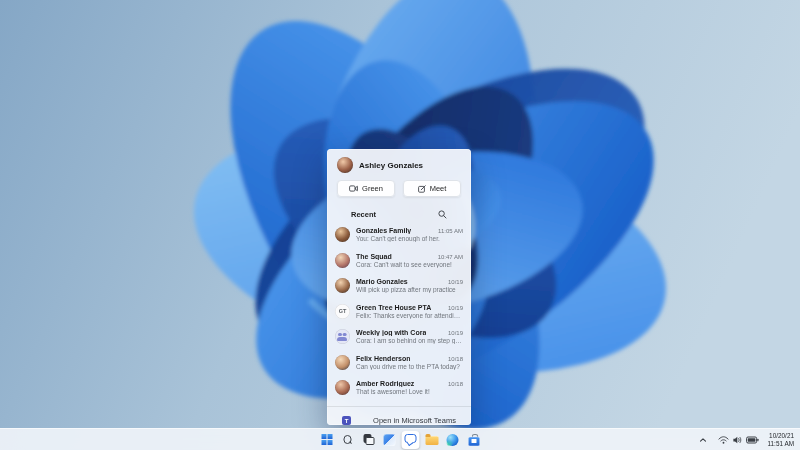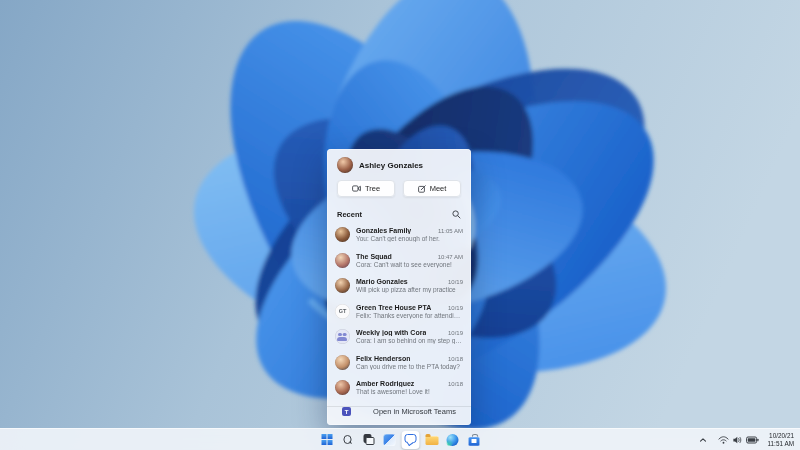--- a/index.html
+++ b/index.html
@@ -22,41 +22,41 @@
   .user-name { font-size:8px; font-weight:700; color:#191919; }
 
   .actions { display:flex; gap:8px; padding:2px 10px 7px; }
   .act-btn {
     flex:1; height:17px; display:flex; align-items:center; justify-content:center; gap:4px;
     background:rgba(255,255,255,0.96); border:1px solid #dfe3e9; border-radius:4px;
     font-size:7.5px; color:#1f1f1f; box-shadow:0 1px 2px rgba(0,0,0,0.07); cursor:pointer;
     font-family:inherit;
   }
 
-  .recent-row { display:flex; justify-content:space-between; align-items:center; padding:6px 10px 3px; }
+  .recent-row { display:flex; justify-content:space-between; align-items:center; padding:6px 24px 3px; }
   .recent-title { font-size:7.5px; font-weight:700; color:#1c1c1c; }
 
   .chat-list { padding:0 8px; }
   .row { display:flex; align-items:center; gap:6px; height:25.5px; cursor:pointer; }
   .row .avatar { width:15px; height:15px; }
   .avatar.init { display:flex; align-items:center; justify-content:center; font-size:5.5px; font-weight:700; }
   .avatar.people { position:relative; }
   .avatar.people::before { content:""; position:absolute; left:3.2px; top:3.6px; width:3.4px; height:3.4px;
     border-radius:50%; background:currentColor; box-shadow:4.6px 0 0 currentColor; }
   .avatar.people::after { content:""; position:absolute; left:2.4px; top:8.2px; width:10px; height:3.8px;
     border-radius:3px 3px 1px 1px; background:currentColor; }
   .texts { flex:1; min-width:0; }
   .row-top { display:flex; justify-content:space-between; align-items:baseline; }
   .nm { font-size:7px; font-weight:700; color:#1b1b1b; white-space:nowrap; overflow:hidden; text-overflow:ellipsis; }
   .tm { font-size:6px; color:#70757c; flex:none; margin-left:4px; }
   .pv { font-size:6.5px; color:#70757c; white-space:nowrap; overflow:hidden; text-overflow:ellipsis; margin-top:1px; }
 
   .flyout-footer {
     position:absolute; left:0; right:0; bottom:0; height:19px;
-    border-top:1px solid rgba(0,0,0,0.09); display:flex; align-items:flex-start; justify-content:center;
+    border-top:1px solid rgba(0,0,0,0.09); display:flex; align-items:flex-end; justify-content:center;
     gap:22px; font-size:7.5px; color:#33373d; cursor:pointer; border-radius:0 0 8px 8px;
   }
   .teams-ic { width:9px; height:9px; border-radius:2px; background:#4b53bc; color:#fff;
     display:flex; align-items:center; justify-content:center; font-size:6px; font-weight:700; }
   .teams-ic::before { content:"T"; }
 
   
   .taskbar { position:absolute; left:0; right:0; bottom:0; height:22px;
     background:rgba(239,243,248,0.92); border-top:0.5px solid rgba(255,255,255,0.6);
     backdrop-filter:blur(14px); }
@@ -175,21 +175,21 @@
       <div class="avatar header-avatar"></div>
       <span class="user-name">Ashley Gonzales</span>
     </div>
 
     <div class="actions">
       <button class="act-btn">
         <svg width="9" height="7" viewBox="0 0 9 7">
           <rect x="0.6" y="0.9" width="5.4" height="5.2" rx="1.2" fill="none" stroke="#3f434a" stroke-width="0.9"></rect>
           <path d="M6.4 2.7 L8.4 1.3 V5.7 L6.4 4.3 Z" fill="none" stroke="#3f434a" stroke-width="0.9" stroke-linejoin="round"></path>
         </svg>
-        <span>Tree</span>
+        <span>Green</span>
       </button>
       <button class="act-btn">
         <svg width="8" height="8" viewBox="0 0 8 8">
           <rect x="0.6" y="1.4" width="5.8" height="5.8" rx="1" fill="none" stroke="#3f434a" stroke-width="0.9"></rect>
           <path d="M3.2 4.8 L7.3 0.7" stroke="#3f434a" stroke-width="0.9" stroke-linecap="round"></path>
         </svg>
         <span>Meet</span>
       </button>
     </div>
 

